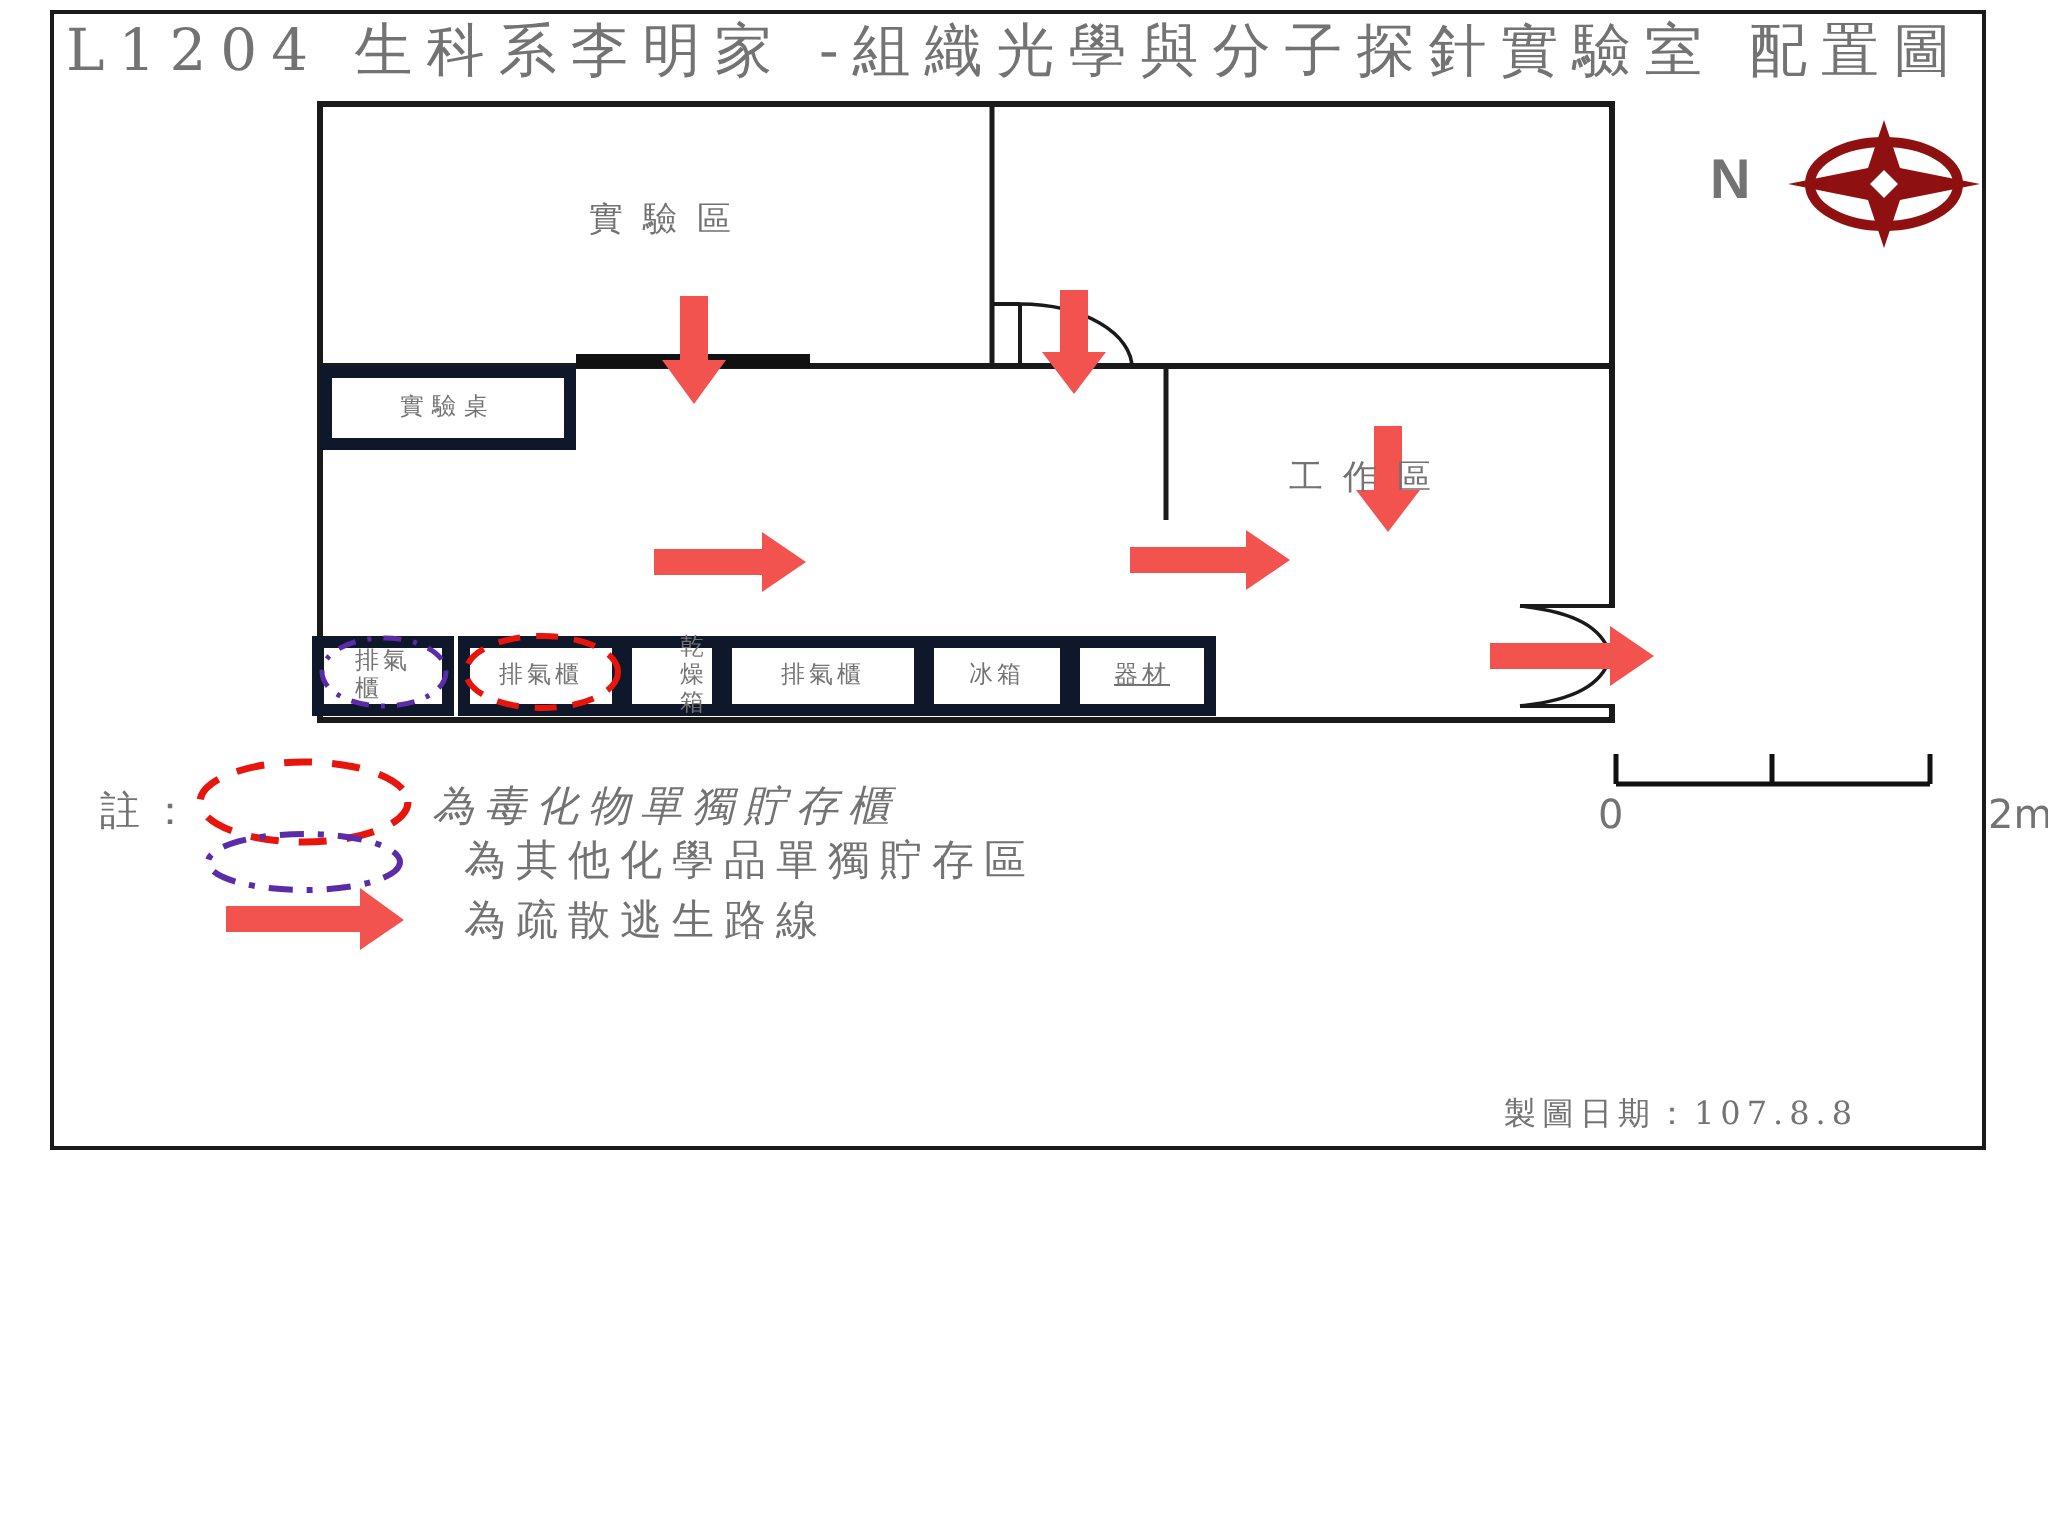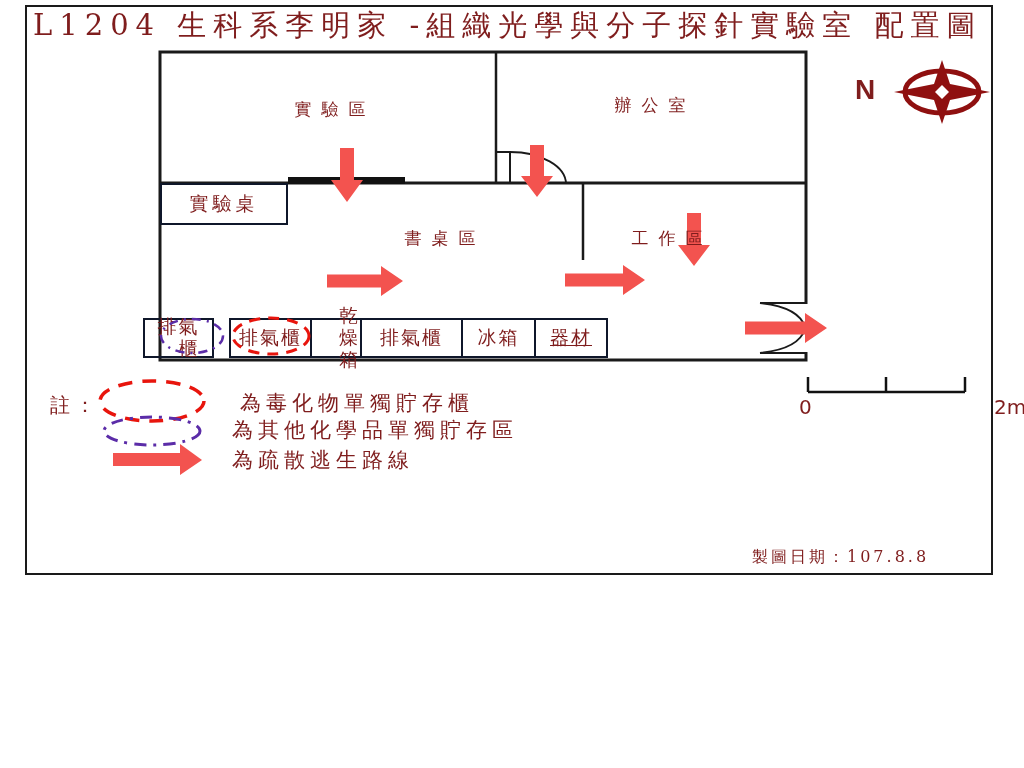--- a/index.html
+++ b/index.html
@@ -1,25 +1,25 @@
 <!DOCTYPE html>
 <html><head>
 <meta charset="utf-8">
 <style>
   html,body{margin:0;padding:0;background:#fff;}
   .page{position:relative;width:1024px;height:768px;background:#fff;overflow:hidden;
-        font-family:"DejaVu Serif","Liberation Serif",serif;color:#7f1d1d;}
+        font-family:"DejaVu Serif","Liberation Serif",serif;color:#737373;}
   .abs{position:absolute;}
   .outer-border{left:25px;top:5px;width:968px;height:570px;border:2px solid #1a1a1a;box-sizing:border-box;}
   .title{left:33px;top:6px;font-size:29px;letter-spacing:7px;white-space:nowrap;}
   svg.layer{left:0;top:0;}
   .z1{z-index:1;} .z3{z-index:3;}
   .room-label{font-size:17px;letter-spacing:10px;text-align:center;white-space:nowrap;z-index:2;}
-  .box{box-sizing:border-box;border:2px solid #0f172a;display:flex;align-items:center;justify-content:center;
-       text-align:right;font-size:19px;letter-spacing:2px;line-height:1.15;white-space:pre-line;z-index:2;background:transparent;}
+  .box{box-sizing:border-box;border:6px solid #0f172a;display:flex;align-items:center;justify-content:center;
+       text-align:left;font-size:12px;letter-spacing:2px;line-height:1.15;white-space:pre-line;z-index:2;background:transparent;}
   .north{font-family:"Liberation Sans","DejaVu Sans",sans-serif;font-weight:bold;font-size:28px;z-index:2;}
   .scale-label{font-family:"DejaVu Sans","Liberation Sans",sans-serif;font-size:20px;z-index:2;}
   .legend-heading{font-size:20px;letter-spacing:5px;z-index:2;}
   .legend-text{font-size:21px;letter-spacing:5px;white-space:nowrap;z-index:2;}
   .date{font-size:16px;letter-spacing:3px;white-space:nowrap;z-index:2;}
 </style>
 </head>
 <body>
 
 <div class="page">
@@ -69,45 +69,43 @@
       <line x1="886" y1="377" x2="886" y2="392"></line>
       <line x1="965" y1="377" x2="965" y2="392"></line>
     </g>
 
     <ellipse cx="152" cy="401" rx="52" ry="20" fill="none" stroke="#e8150d" stroke-width="3.5" stroke-dasharray="14 10"></ellipse>
     <ellipse cx="152" cy="431" rx="48" ry="14" fill="none" stroke="#5b2ca8" stroke-width="3" stroke-dasharray="12 7 3 7"></ellipse>
     <polygon points="113,453 180,453 180,444 202,460 180,475 180,466 113,466" fill="#f3534f"></polygon>
   </svg>
 
   <div class="abs room-label" style="left:245px;top:98px;width:180px;">實驗區</div>
-  <div class="abs room-label" style="left:565px;top:94px;width:180px;">辦公室</div>
-  <div class="abs room-label" style="left:355px;top:227px;width:180px;">書桌區</div>
-  <div class="abs room-label" style="left:582px;top:227px;width:180px;">工作區</div>
+  <div class="abs room-label" style="left:595px;top:227px;width:180px;">工作區</div>
 
   <div class="abs box" style="left:160px;top:183px;width:128px;height:42px;letter-spacing:4px;">實驗桌</div>
 
-  <div class="abs box" style="left:143px;top:318px;width:71px;height:40px;">排氣
+  <div class="abs box" style="left:156px;top:318px;width:71px;height:40px;">排氣
 櫃</div>
   <div class="abs box" style="left:229px;top:318px;width:83px;height:40px;">排氣櫃</div>
   <div class="abs box" style="left:310px;top:318px;width:52px;height:40px;padding-left:24px;">乾燥
 箱</div>
   <div class="abs box" style="left:360px;top:318px;width:103px;height:40px;">排氣櫃</div>
   <div class="abs box" style="left:461px;top:318px;width:75px;height:40px;">冰箱</div>
   <div class="abs box" style="left:534px;top:318px;width:74px;height:40px;text-decoration:underline;">器材</div>
 
   <svg class="abs layer z3" width="1024" height="768" viewBox="0 0 1024 768" style="pointer-events:none;">
     <ellipse cx="192" cy="336" rx="31" ry="17" fill="none" stroke="#5b2ca8" stroke-width="2.5" stroke-dasharray="9 6 2 6"></ellipse>
     <ellipse cx="271" cy="336" rx="38" ry="18" fill="none" stroke="#e8150d" stroke-width="3" stroke-dasharray="11 8"></ellipse>
   </svg>
 
   <div class="abs north" style="left:855px;top:74px;">N</div>
 
   <div class="abs scale-label" style="left:799px;top:395px;">0</div>
   <div class="abs scale-label" style="left:950px;top:395px;margin-left:44px;">2m</div>
 
   <div class="abs legend-heading" style="left:50px;top:392px;">註：</div>
-  <div class="abs legend-text" style="left:240px;top:389px;">為毒化物單獨貯存櫃</div>
+  <div class="abs legend-text" style="left:216px;top:389px;font-style:italic;">為毒化物單獨貯存櫃</div>
   <div class="abs legend-text" style="left:232px;top:416px;">為其他化學品單獨貯存區</div>
   <div class="abs legend-text" style="left:232px;top:446px;">為疏散逃生路線</div>
 
   <div class="abs date" style="left:752px;top:547px;">製圖日期：107.8.8</div>
 
 </div>
 
 </body></html>

